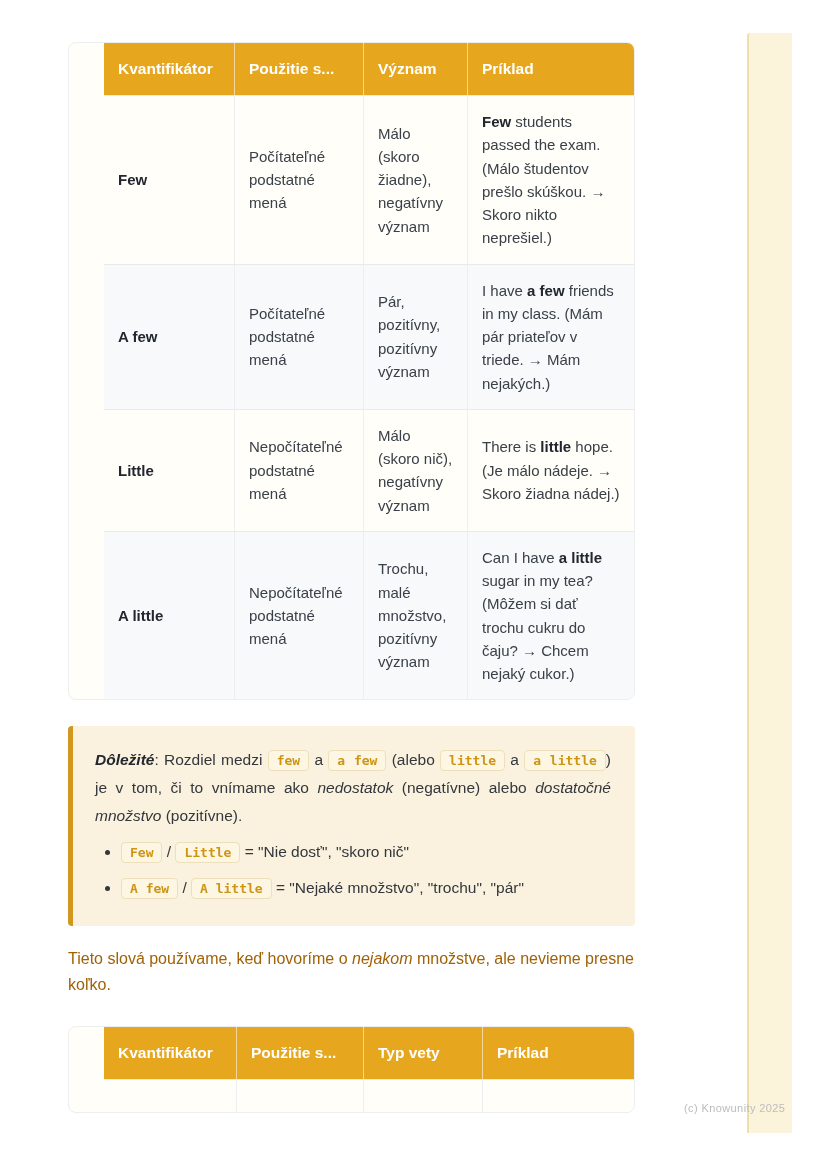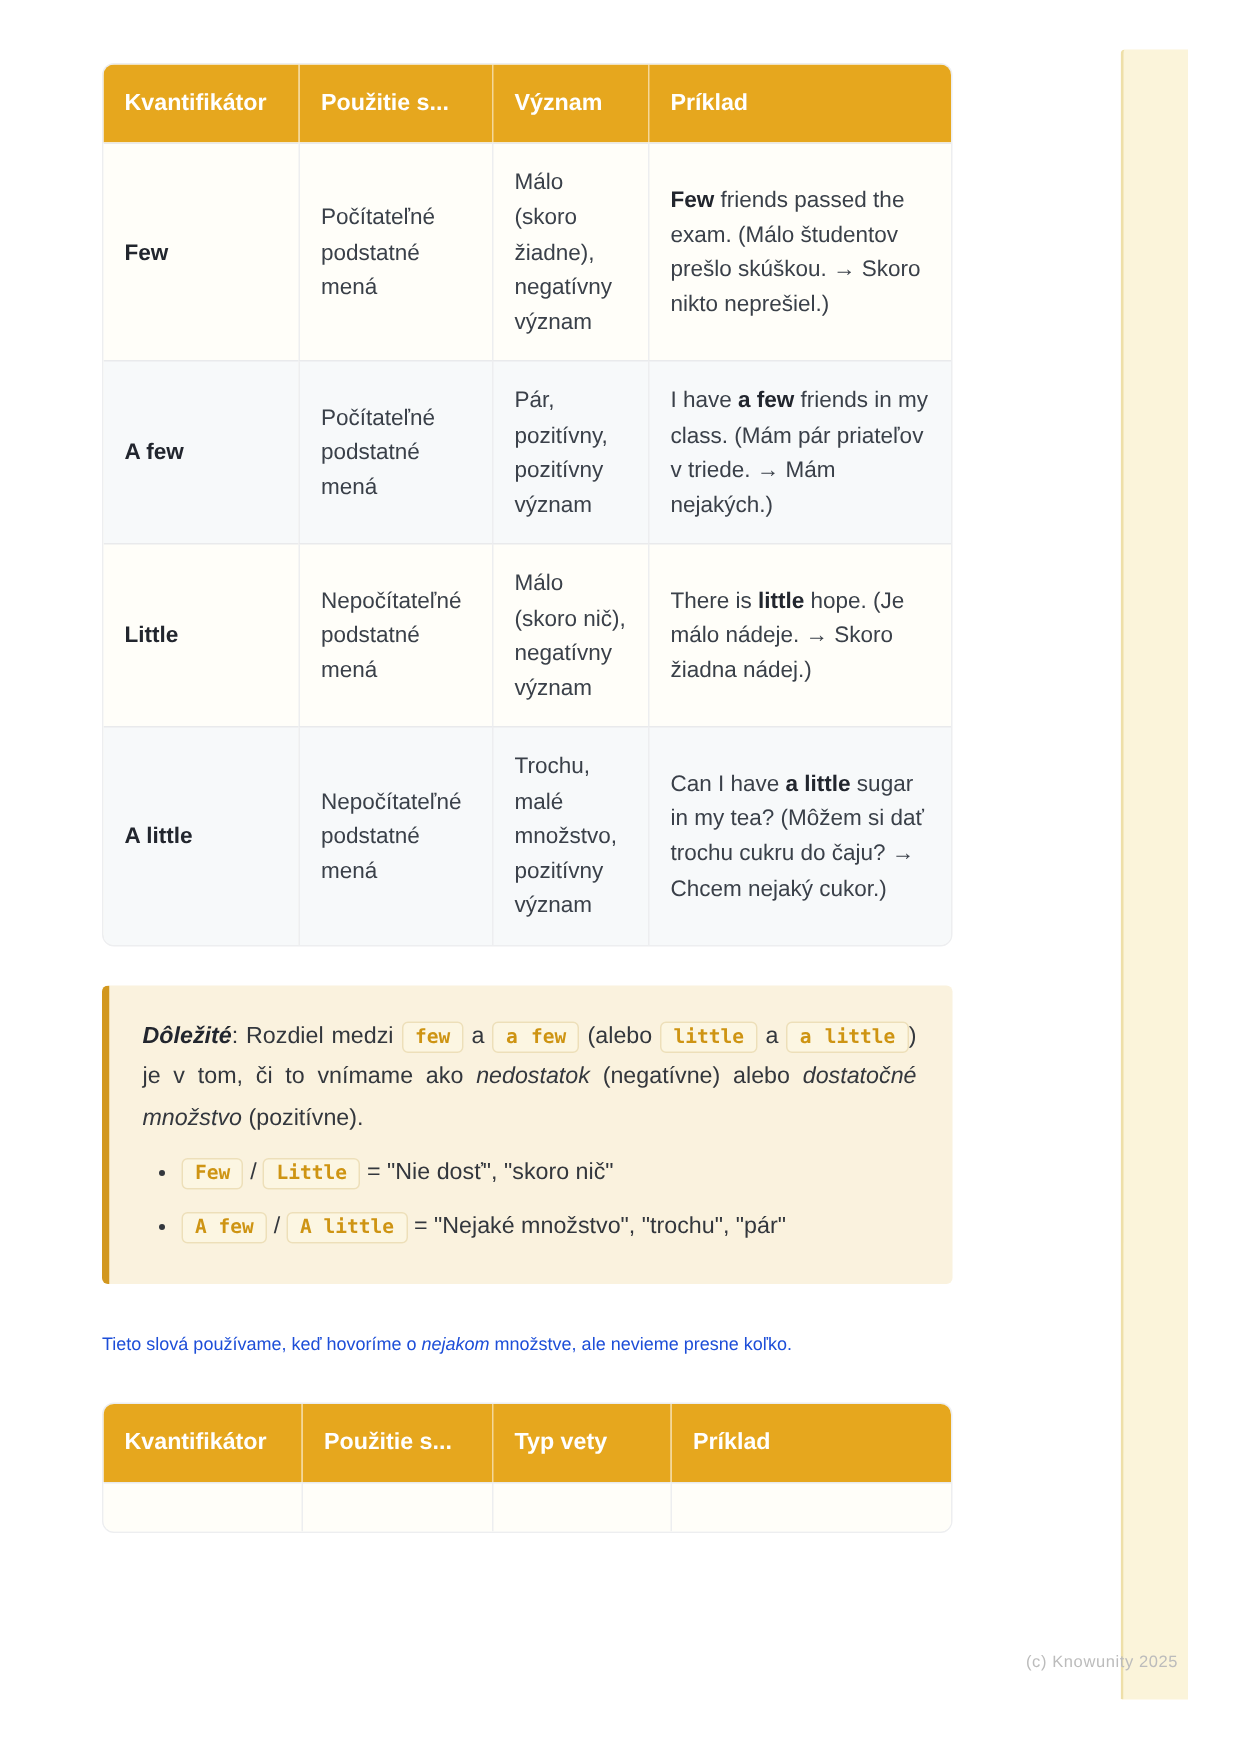--- a/index.html
+++ b/index.html
@@ -34,20 +34,21 @@
     position:absolute;
     left:68px; top:42px;
     width:567px;
   }
   
   .tbl-wrap {
     border:1px solid #edeef0;
     border-radius:8px;
     overflow:hidden;
     background:#fffef9;
+    padding-left:35px;
   }
   table { border-collapse:separate; border-spacing:0; width:100%; table-layout:fixed; }
   th {
     background:#e6a71e;
     color:#ffffff;
     font-weight:bold;
     font-size:15.5px;
     text-align:left;
     padding:17px 14px;
     border-left:1px solid rgba(255,255,255,0.55);
@@ -97,24 +98,24 @@
   .callout li { margin-top:8px; }
   em { font-style:italic; }
   
   .section-heading {
     margin-top:46px;
     font-size:21px;
     font-weight:bold;
     color:#f2b32c;
   }
   .intro {
-    margin-top:31px;
-    font-size:12px;
+    margin-top:20px;
+    font-size:16px;
     line-height:1.65;
-    color:#1d4ed8;
+    color:#a16207;
   }
   .second-table { margin-top:28px; }
 </style>
 </head>
 <body>
 
 <div class="screen">
 
   <div class="page-edge"></div>
   <div class="watermark">(c) Knowunity 2025</div>
@@ -135,21 +136,21 @@
             <th>Použitie s...</th>
             <th>Význam</th>
             <th>Príklad</th>
           </tr>
         </thead>
         <tbody>
           <tr>
             <td class="q-cell">Few</td>
             <td>Počítateľné podstatné mená</td>
             <td>Málo (skoro žiadne), negatívny význam</td>
-            <td><span></span><span class="bold-seg">Few</span><span> friends passed the exam. (Málo študentov prešlo skúškou. → Skoro nikto neprešiel.)</span></td>
+            <td><span></span><span class="bold-seg">Few</span><span> students passed the exam. (Málo študentov prešlo skúškou. → Skoro nikto neprešiel.)</span></td>
           </tr>
           <tr>
             <td class="q-cell">A few</td>
             <td>Počítateľné podstatné mená</td>
             <td>Pár, pozitívny, pozitívny význam</td>
             <td><span>I have </span><span class="bold-seg">a few</span><span> friends in my class. (Mám pár priateľov v triede. → Mám nejakých.)</span></td>
           </tr>
           <tr>
             <td class="q-cell">Little</td>
             <td>Nepočítateľné podstatné mená</td>

